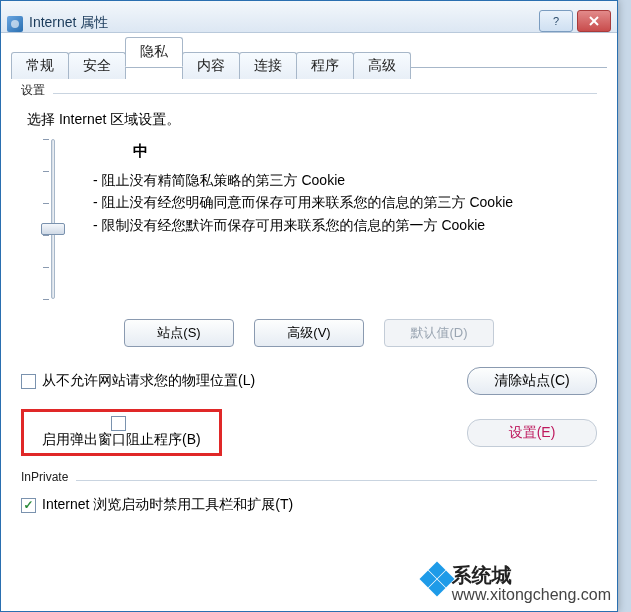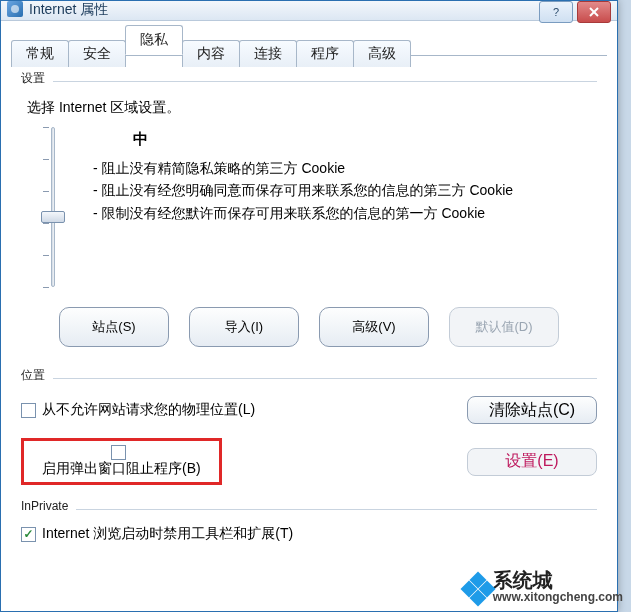--- a/index.html
+++ b/index.html
@@ -1,19 +1,19 @@
 <!DOCTYPE html>
 <html><head>
 <meta charset="utf-8">
 <style>
   * { box-sizing: border-box; margin: 0; padding: 0; font-family: "Microsoft YaHei", "SimSun", Arial, sans-serif; }
   body { background: #c8d8e8; width: 631px; height: 612px; position: relative; overflow: hidden; }
 
   .window { position: absolute; top: 0; left: 0; width: 618px; height: 612px; background: #fff; border: 1px solid #2a6fb0; box-shadow: 0 0 8px rgba(0,0,0,0.3); }
-  .titlebar { height: 20px; background: linear-gradient(to bottom, #f3f7fb, #dce7f3); border-bottom: 1px solid #b9c9db; display: flex; align-items: flex-start; padding: 0 6px; }
+  .titlebar { height: 32px; background: linear-gradient(to bottom, #f3f7fb, #dce7f3); border-bottom: 1px solid #b9c9db; display: flex; align-items: flex-end; padding: 0 6px; }
   .title-icon { width: 16px; height: 16px; background: linear-gradient(135deg,#6aa6e2,#2a6fb0); border-radius: 2px; margin-right: 6px; display:flex;align-items:center;justify-content:center;}
   .title-icon svg { width:10px;height:10px; }
   .title-text { font-size: 14px; color: #1a3a5a; flex: 1; }
   .winbtns { display: flex; gap: 0; margin-left: auto; }
   .winbtn { width: 34px; height: 22px; border: 1px solid #7a9cc0; border-radius: 3px; background: linear-gradient(to bottom,#eaf2fb,#cfe0f2); display:flex;align-items:center;justify-content:center; font-size:12px; color:#2a4a6a; cursor:pointer; margin-left:4px;}
   .winbtn.close { background: linear-gradient(to bottom,#e28a8a,#c84c4c); color:#fff; border-color:#a83a3a;}
   .winbtn svg { width:12px;height:12px; }
 
   .tabs { display: flex; align-items: flex-end; height: 34px; padding: 6px 10px 0 10px; background: #fff; }
   .tab { padding: 4px 14px; font-size: 14px; border: 1px solid #a7b7c9; border-bottom: none; background: linear-gradient(to bottom,#f7fbff,#e8eff7); margin-right: -1px; cursor:pointer; color:#222; position:relative; top:12px; border-radius: 3px 3px 0 0;}
@@ -30,36 +30,36 @@
   .vslider .ticks { position:absolute; left:2px; top:0; width:20px; height:100%; }
   .vslider .tick { position:absolute; width:6px; height:1px; background:#8a9ab0; left:0; }
   .vslider .thumb { position:absolute; width:24px; height:12px; left:0; top:84px; background: linear-gradient(to bottom,#f4f7fb,#cfd9e6); border:1px solid #7a92ae; border-radius:2px; cursor:grab;}
   .desc-col { flex:1; font-size:14px; line-height:1.6; }
   .desc-col ul { list-style: none; padding-left: 0; }
   .desc-col li::before { content:"- "; }
   .select-label { font-size:14px; margin: 0 0 4px 0; }
   .desc-wrap { margin-left: 0; }
 
   .btnrow { display:flex; gap: 20px; justify-content:center; margin: 12px 0 20px; }
-  .btn { min-width: 110px; height: 40px; border: 1px solid #8a9ab0; background: linear-gradient(to bottom,#fdfefe,#e6ecf3); border-radius:10px; font-size:13px; cursor:pointer; padding: 0 24px; }
+  .btn { min-width: 110px; height: 28px; border: 1px solid #8a9ab0; background: linear-gradient(to bottom,#fdfefe,#e6ecf3); border-radius:4px; font-size:13px; cursor:pointer; padding: 0 24px; }
   .btn.disabled { color:#9aa5b2; border-color:#c3ccd7; background:#f2f4f7; cursor:default; }
 
   .row { display:flex; align-items:center; margin: 6px 0; font-size:14px; }
   .row .chk { width:15px; height:15px; margin-right:6px; border:1px solid #7a92ae; background:#fff; display:inline-flex; align-items:center; justify-content:center; cursor:pointer;}
   .row .chk.checked::after { content:"✓"; color:#2a8a3a; font-size:12px; line-height:1; font-weight:bold;}
   .row .spacer { flex:1; }
-  .rightbtn { min-width: 130px; height: 28px; border: 1px solid #8a9ab0; background: linear-gradient(to bottom,#fdfefe,#e6ecf3); border-radius:8px; font-size:16px; cursor:pointer; margin-left:auto;}
+  .rightbtn { min-width: 130px; height: 28px; border: 1px solid #8a9ab0; background: linear-gradient(to bottom,#fdfefe,#e6ecf3); border-radius:13px; font-size:14px; cursor:pointer; margin-left:auto;}
   .rightbtn.disabled { color:#be185d; border-color:#c3ccd7; background:#f2f4f7; cursor:default; }
 
   .highlight-box { border: 3px solid #e02828; padding: 4px 18px; display:inline-flex; align-items:center;flex-direction:column; }
 
-  .watermark { position:absolute; right:8px; bottom:8px; display:flex; align-items:flex-end; gap:0; font-size:20px; font-weight:bold; color:#222; background:rgba(255,255,255,0.0); }
+  .watermark { position:absolute; right:20px; bottom:8px; display:flex; align-items:flex-start; gap:0; font-size:20px; font-weight:bold; color:#222; background:rgba(255,255,255,0.0); }
   .watermark .logo { width:30px; height:30px; position:relative; }
   .watermark .logo .d { position:absolute; width:12px; height:12px; background:#1e9be8; transform:rotate(45deg); }
-  .watermark .url { font-size:12px; color:#444; font-weight:bold; display:block; }
+  .watermark .url { font-size:16px; color:#444; font-weight:normal; display:block; }
   .watermark-text { line-height:1.1; }
 
   .section-block { margin-bottom: 14px; }
   .section-head { display:flex; align-items:center; gap:8px; }
   .section-head .line { flex:1; height:1px; background:#c9d4e0; }
 </style>
 </head>
 <body>
 
 <div class="window">
@@ -126,31 +126,26 @@
               <li>阻止没有精简隐私策略的第三方 Cookie</li>
               <li>阻止没有经您明确同意而保存可用来联系您的信息的第三方 Cookie</li>
               <li>限制没有经您默许而保存可用来联系您的信息的第一方 Cookie</li>
             </ul>
           </div>
         </div>
       </div>
 
       <div class="btnrow">
         <button class="btn">站点(S)</button>
-        <button class="btn">导入(I)</button>
         <button class="btn">高级(V)</button>
         <button class="btn disabled">默认值(D)</button>
       </div>
     </div>
 
     <div class="section-block">
-      <div class="section-head">
-        <span class="section-title">位置</span>
-        <span class="line"></span>
-      </div>
       <div class="row">
         <span class="chk"></span>
         <span>从不允许网站请求您的物理位置(L)</span>
         <span class="spacer"></span>
         <button class="rightbtn">清除站点(C)</button>
       </div>
     </div>
 
     <div class="section-block">
       <div class="row">

